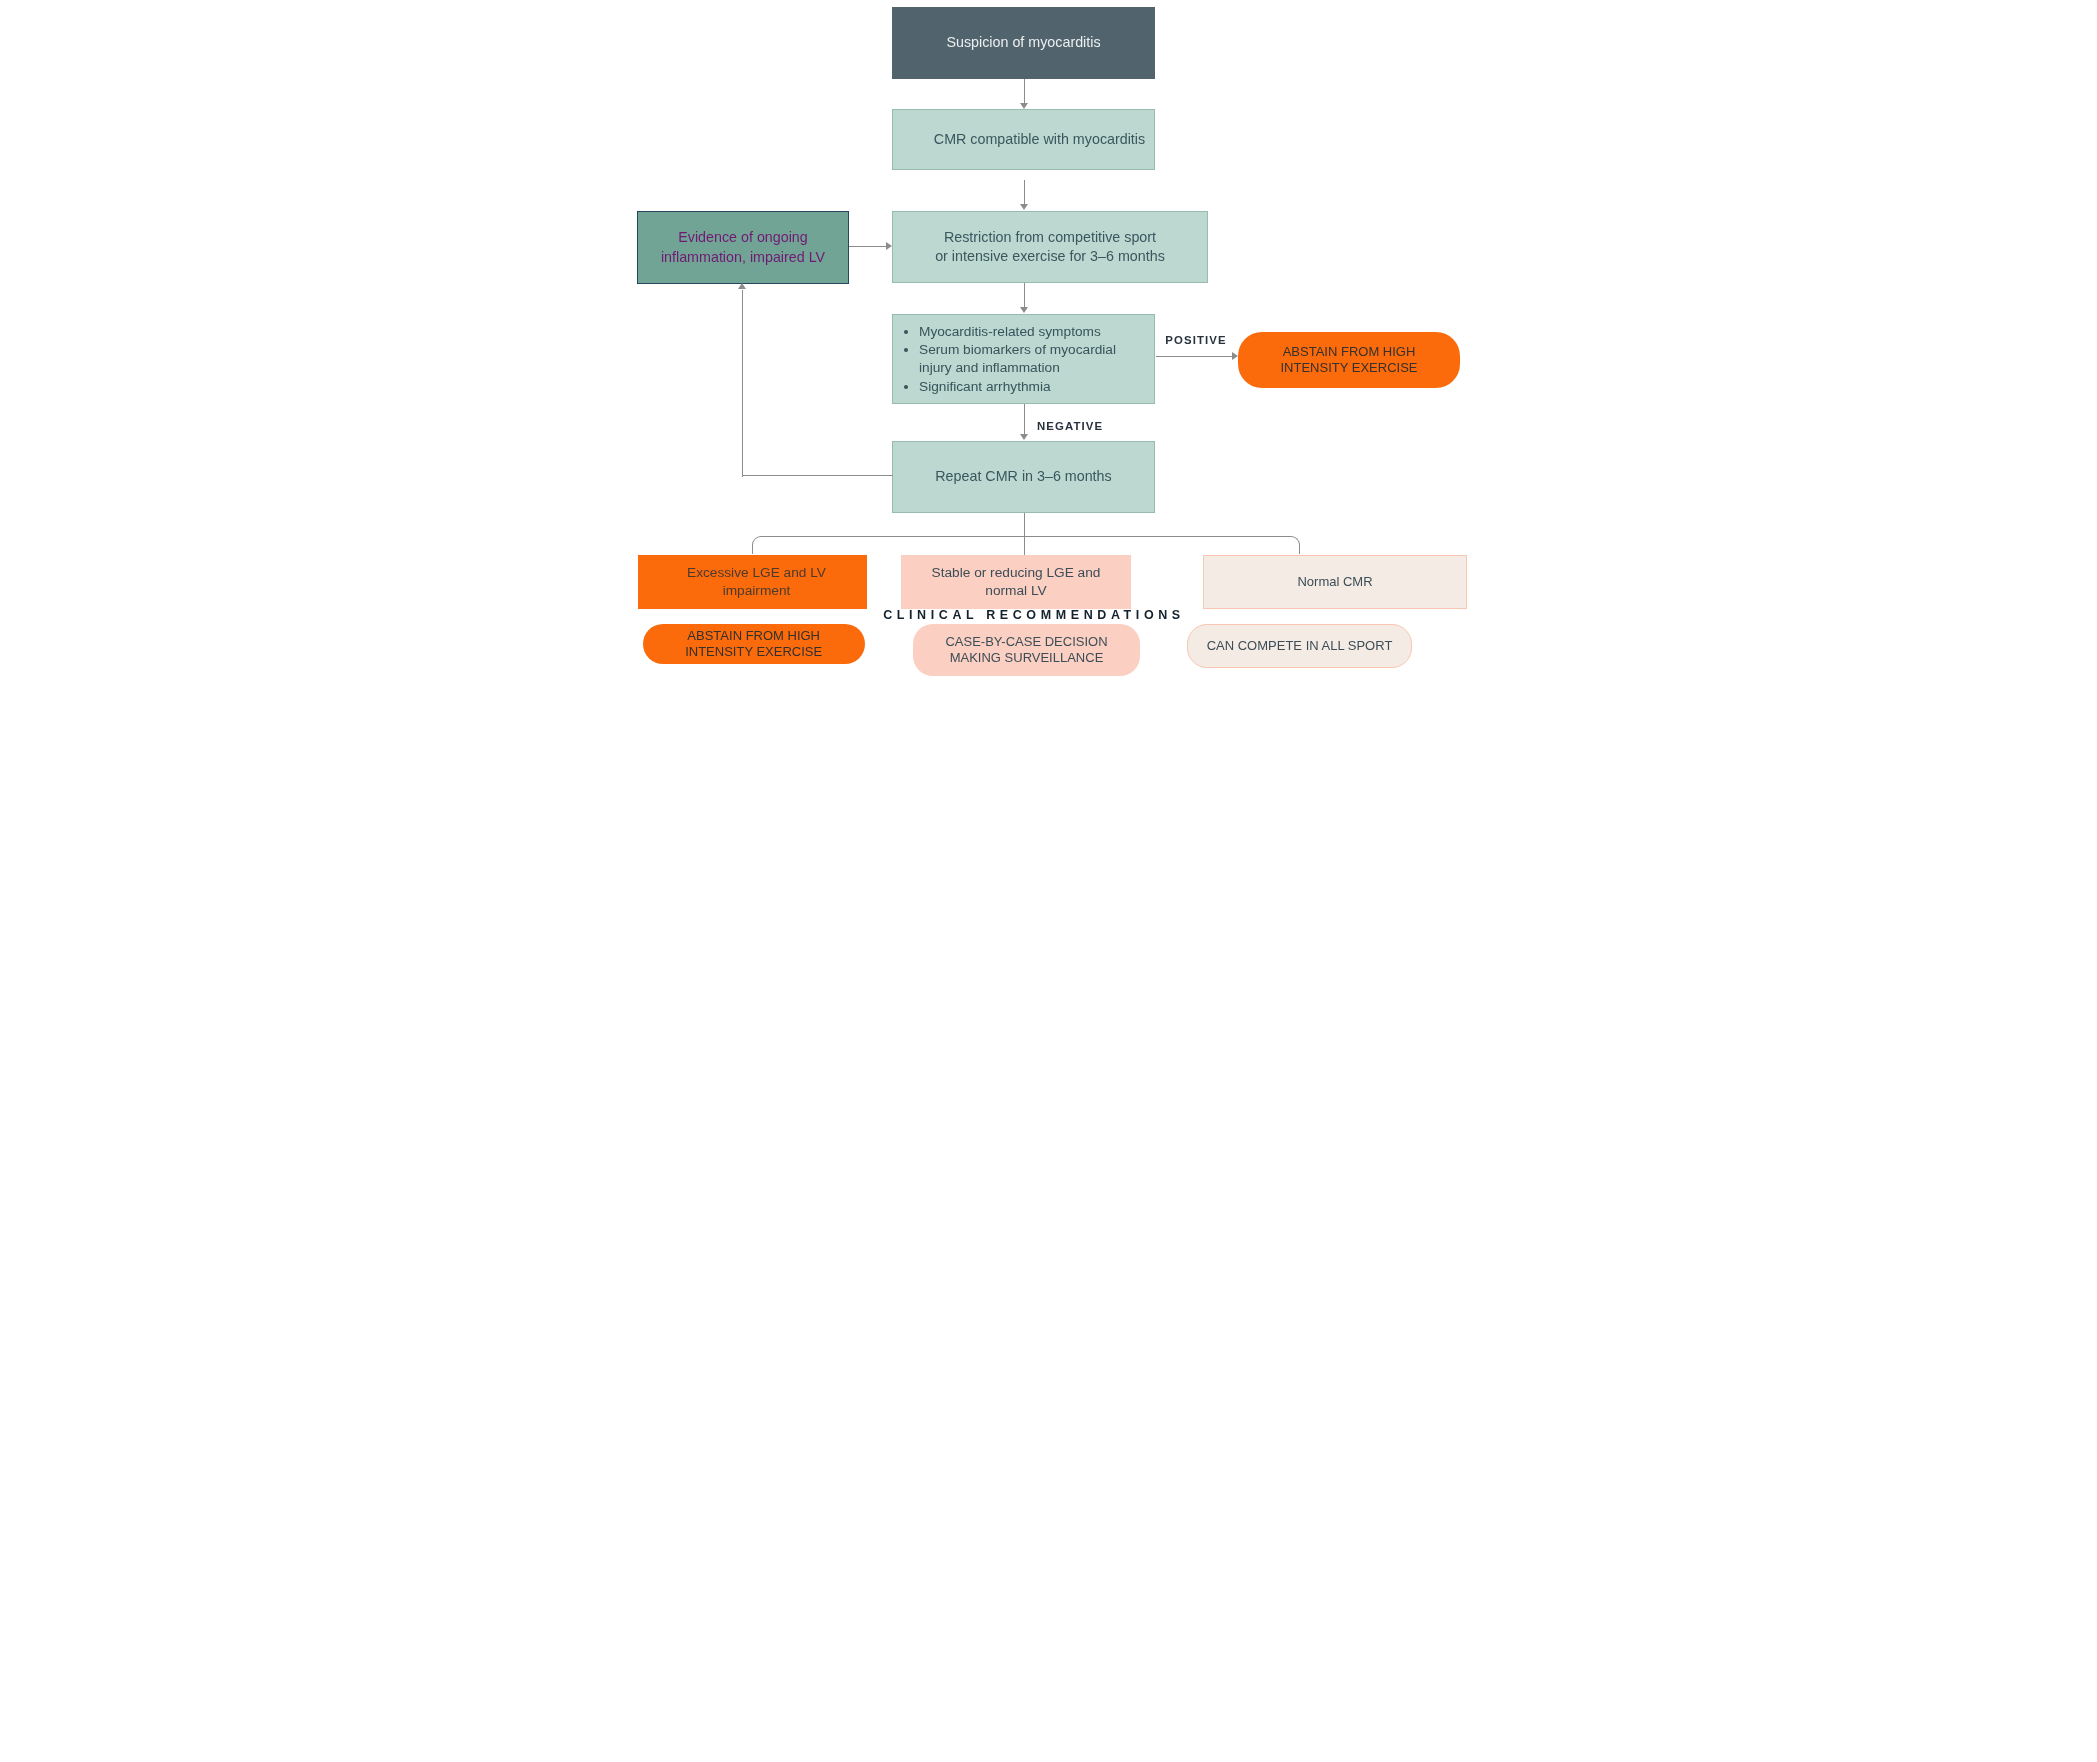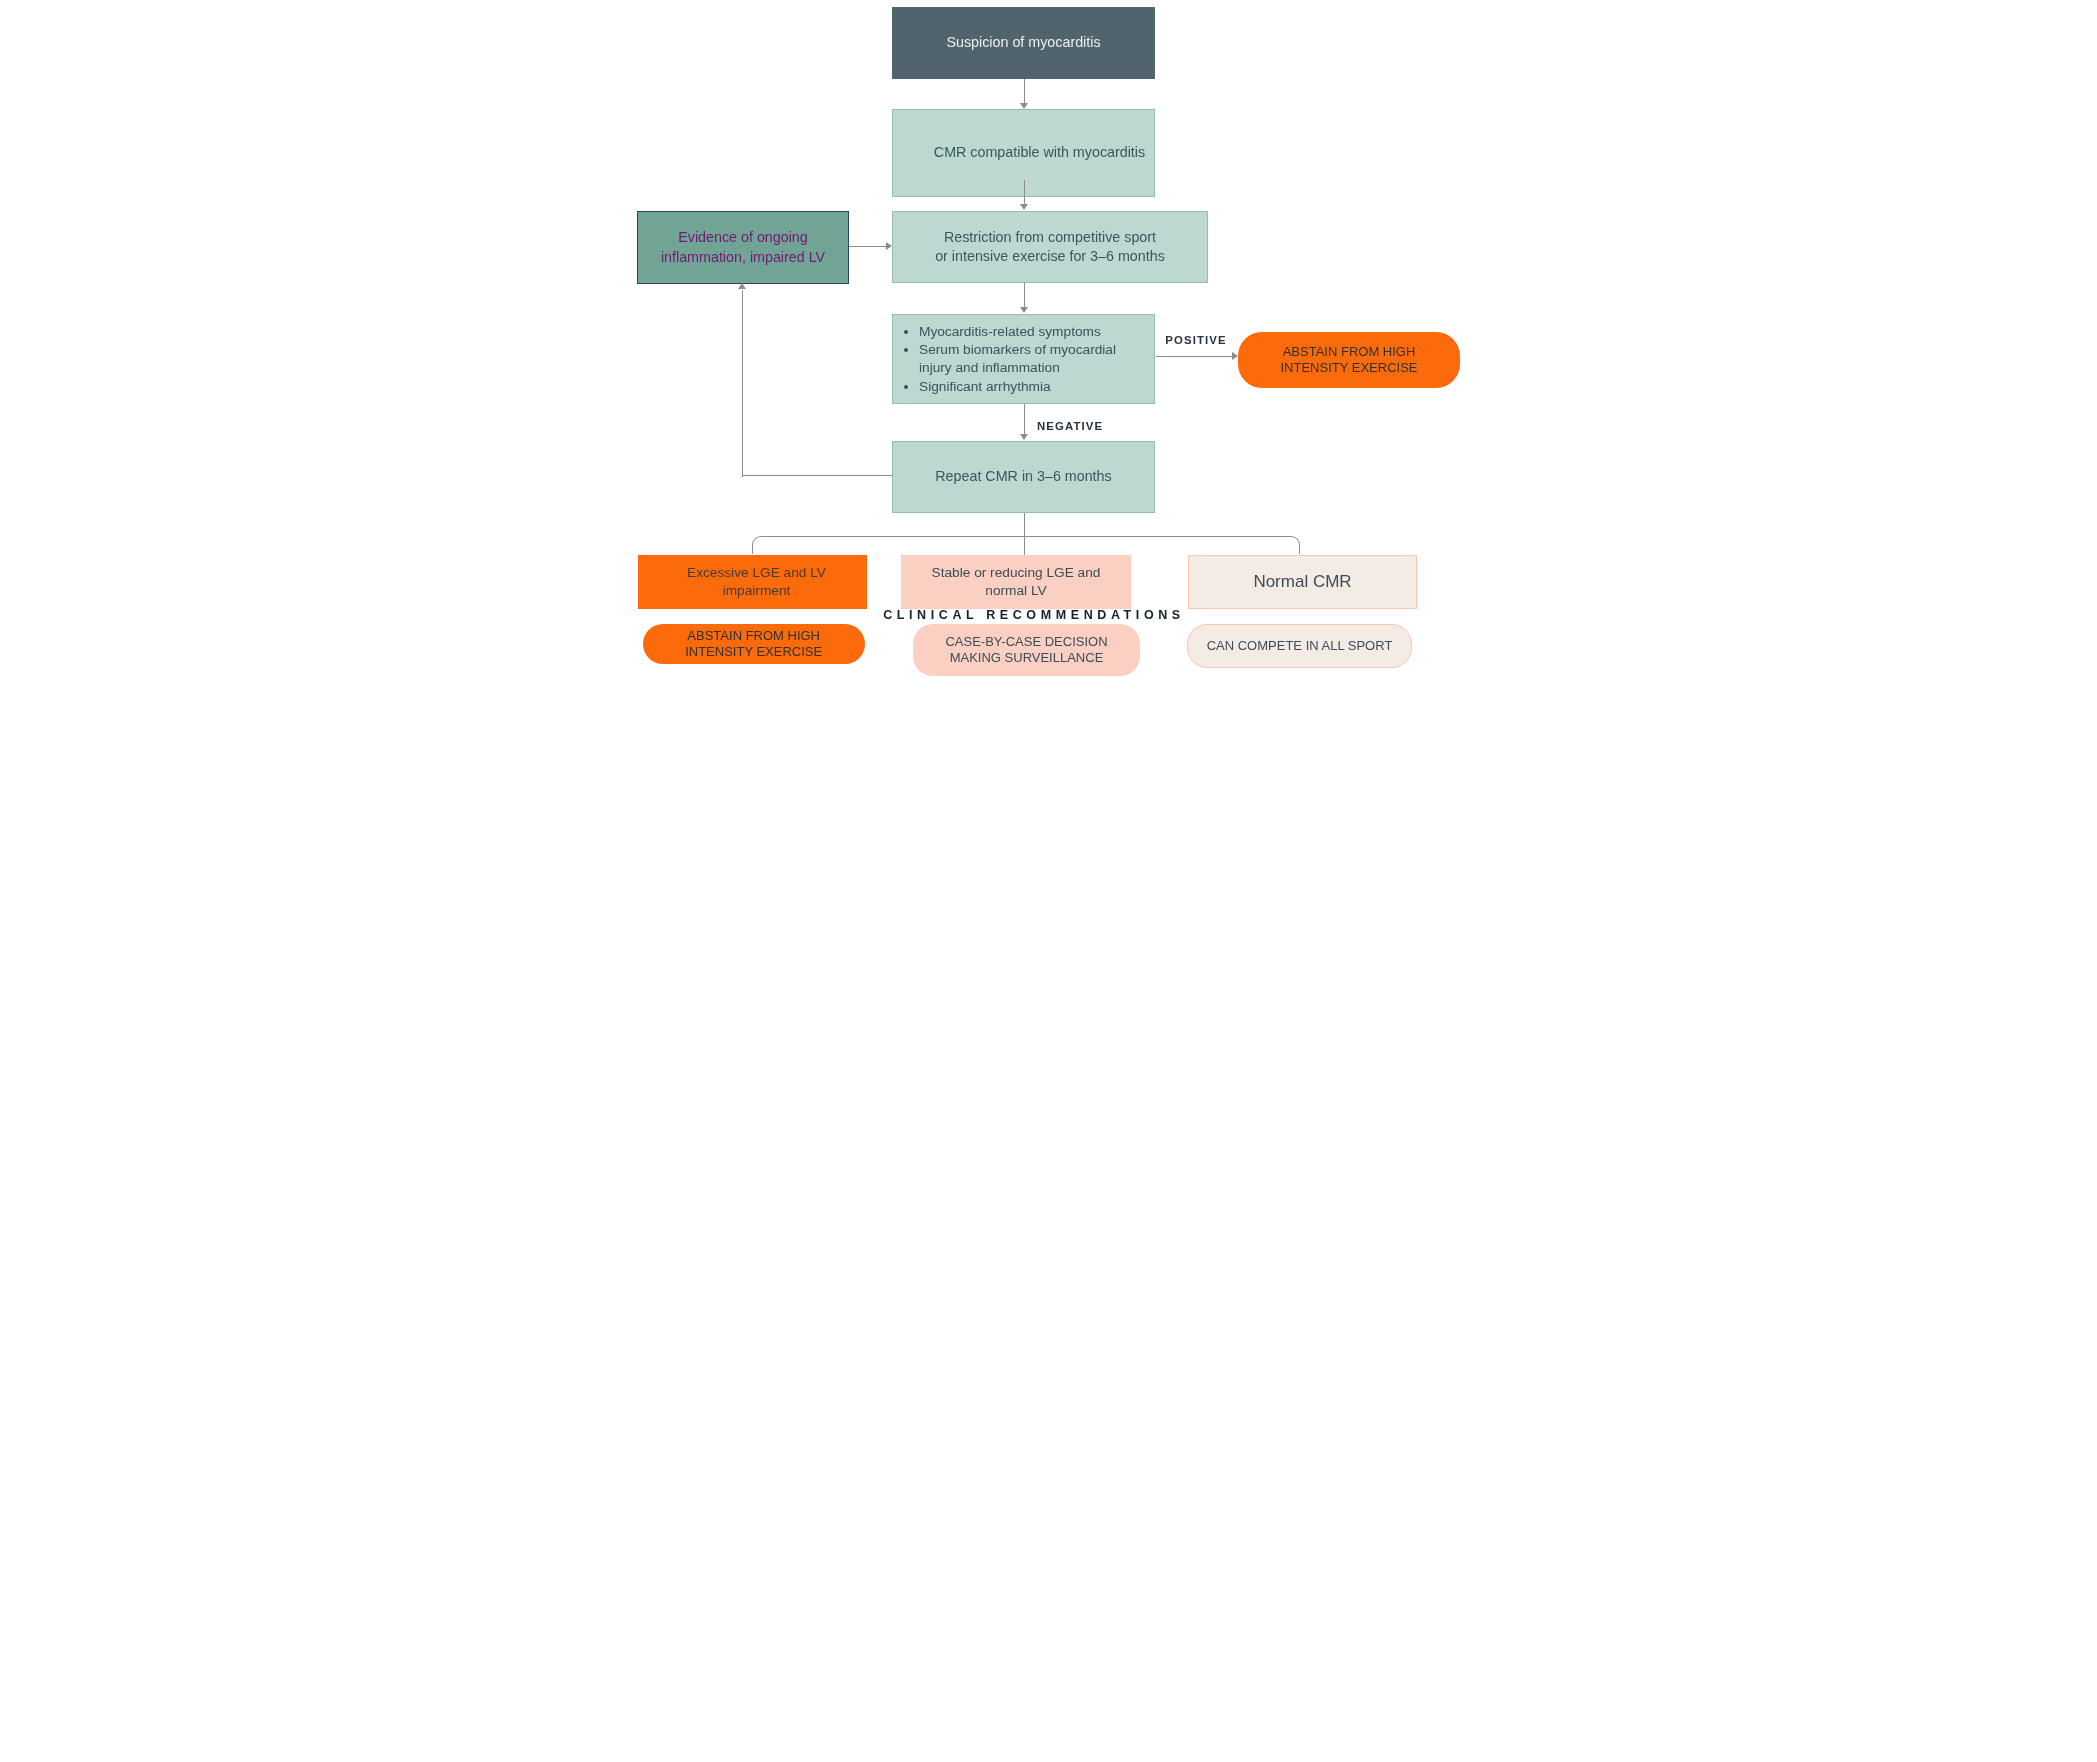--- a/index.html
+++ b/index.html
@@ -59,21 +59,21 @@
 
 <div class="canvas">
 
   <div class="box dark" style="left:263px;top:6.8px;width:263px;height:72px;">
     <div>Suspicion of myocarditis</div>
   </div>
 
   <div class="line" style="left:395px;top:79px;width:1.1px;height:25px;"></div>
   <div class="ah-down" style="left:391px;top:103px;"></div>
 
-  <div class="box green" style="left:263px;top:109px;width:263px;height:88px;padding-left:32px;">
+  <div class="box green" style="left:263px;top:109px;width:263px;height:61px;padding-left:32px;">
     <div>CMR compatible with myocarditis</div>
   </div>
 
   <div class="line" style="left:395px;top:180px;width:1.1px;height:25px;"></div>
   <div class="ah-down" style="left:391px;top:204px;"></div>
 
   <div class="box green" style="left:263px;top:211px;width:316px;height:72px;">
     <div>Restriction from competitive sport</div>
     <div>or intensive exercise for 3–6 months</div>
   </div>
@@ -124,21 +124,21 @@
   <div class="box orange" style="left:9px;top:555px;width:229px;height:54px;font-size:13.7px;line-height:17.7px;color:#4b3b2f;padding-left:8px;">
     <div>Excessive LGE and LV</div>
     <div>impairment</div>
   </div>
 
   <div class="box pink" style="left:272px;top:555px;width:230px;height:54px;font-size:13.7px;line-height:17.7px;">
     <div>Stable or reducing LGE and</div>
     <div>normal LV</div>
   </div>
 
-  <div class="box cream" style="left:559px;top:555px;width:229px;height:54px;font-size:17px;">
+  <div class="box cream" style="left:574px;top:555px;width:264px;height:54px;font-size:13px;">
     <div>Normal CMR</div>
   </div>
 
   <div class="section-title">CLINICAL RECOMMENDATIONS</div>
 
   <div class="box orange r-md small-caps-box" style="left:13.7px;top:624px;width:222px;height:40px;color:#33302d;">
     <div>ABSTAIN FROM HIGH</div>
     <div>INTENSITY EXERCISE</div>
   </div>
 

